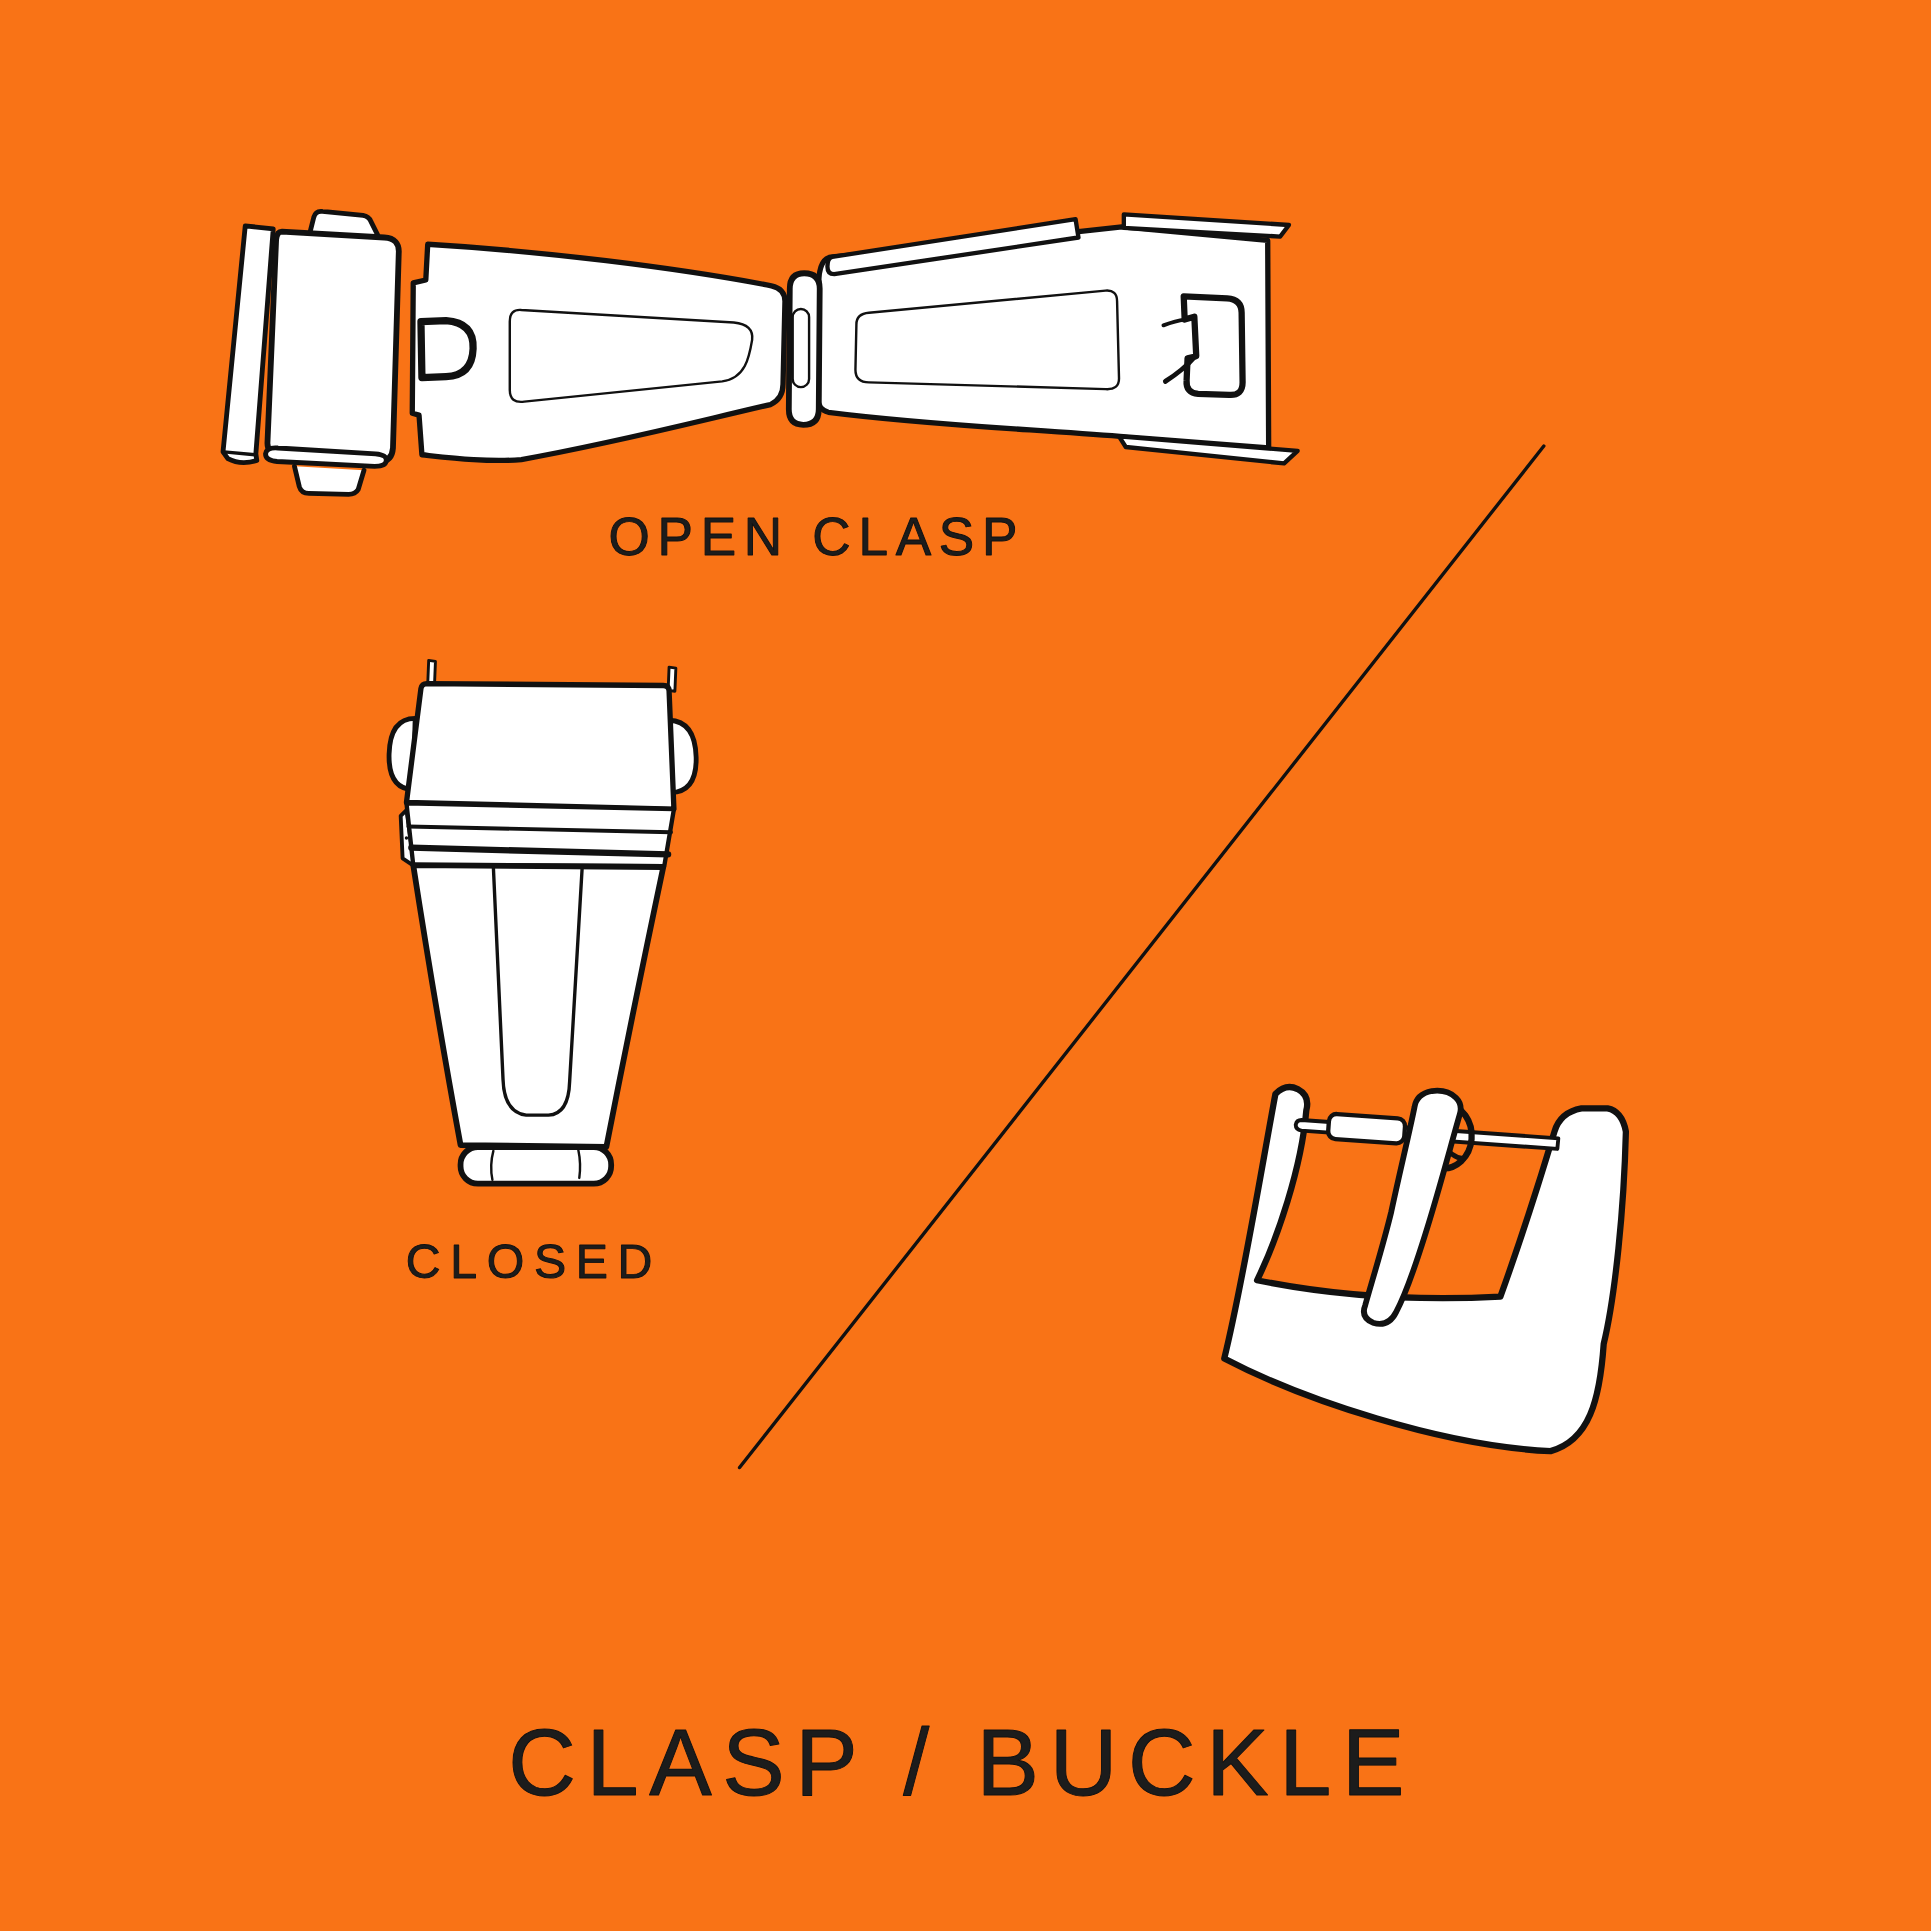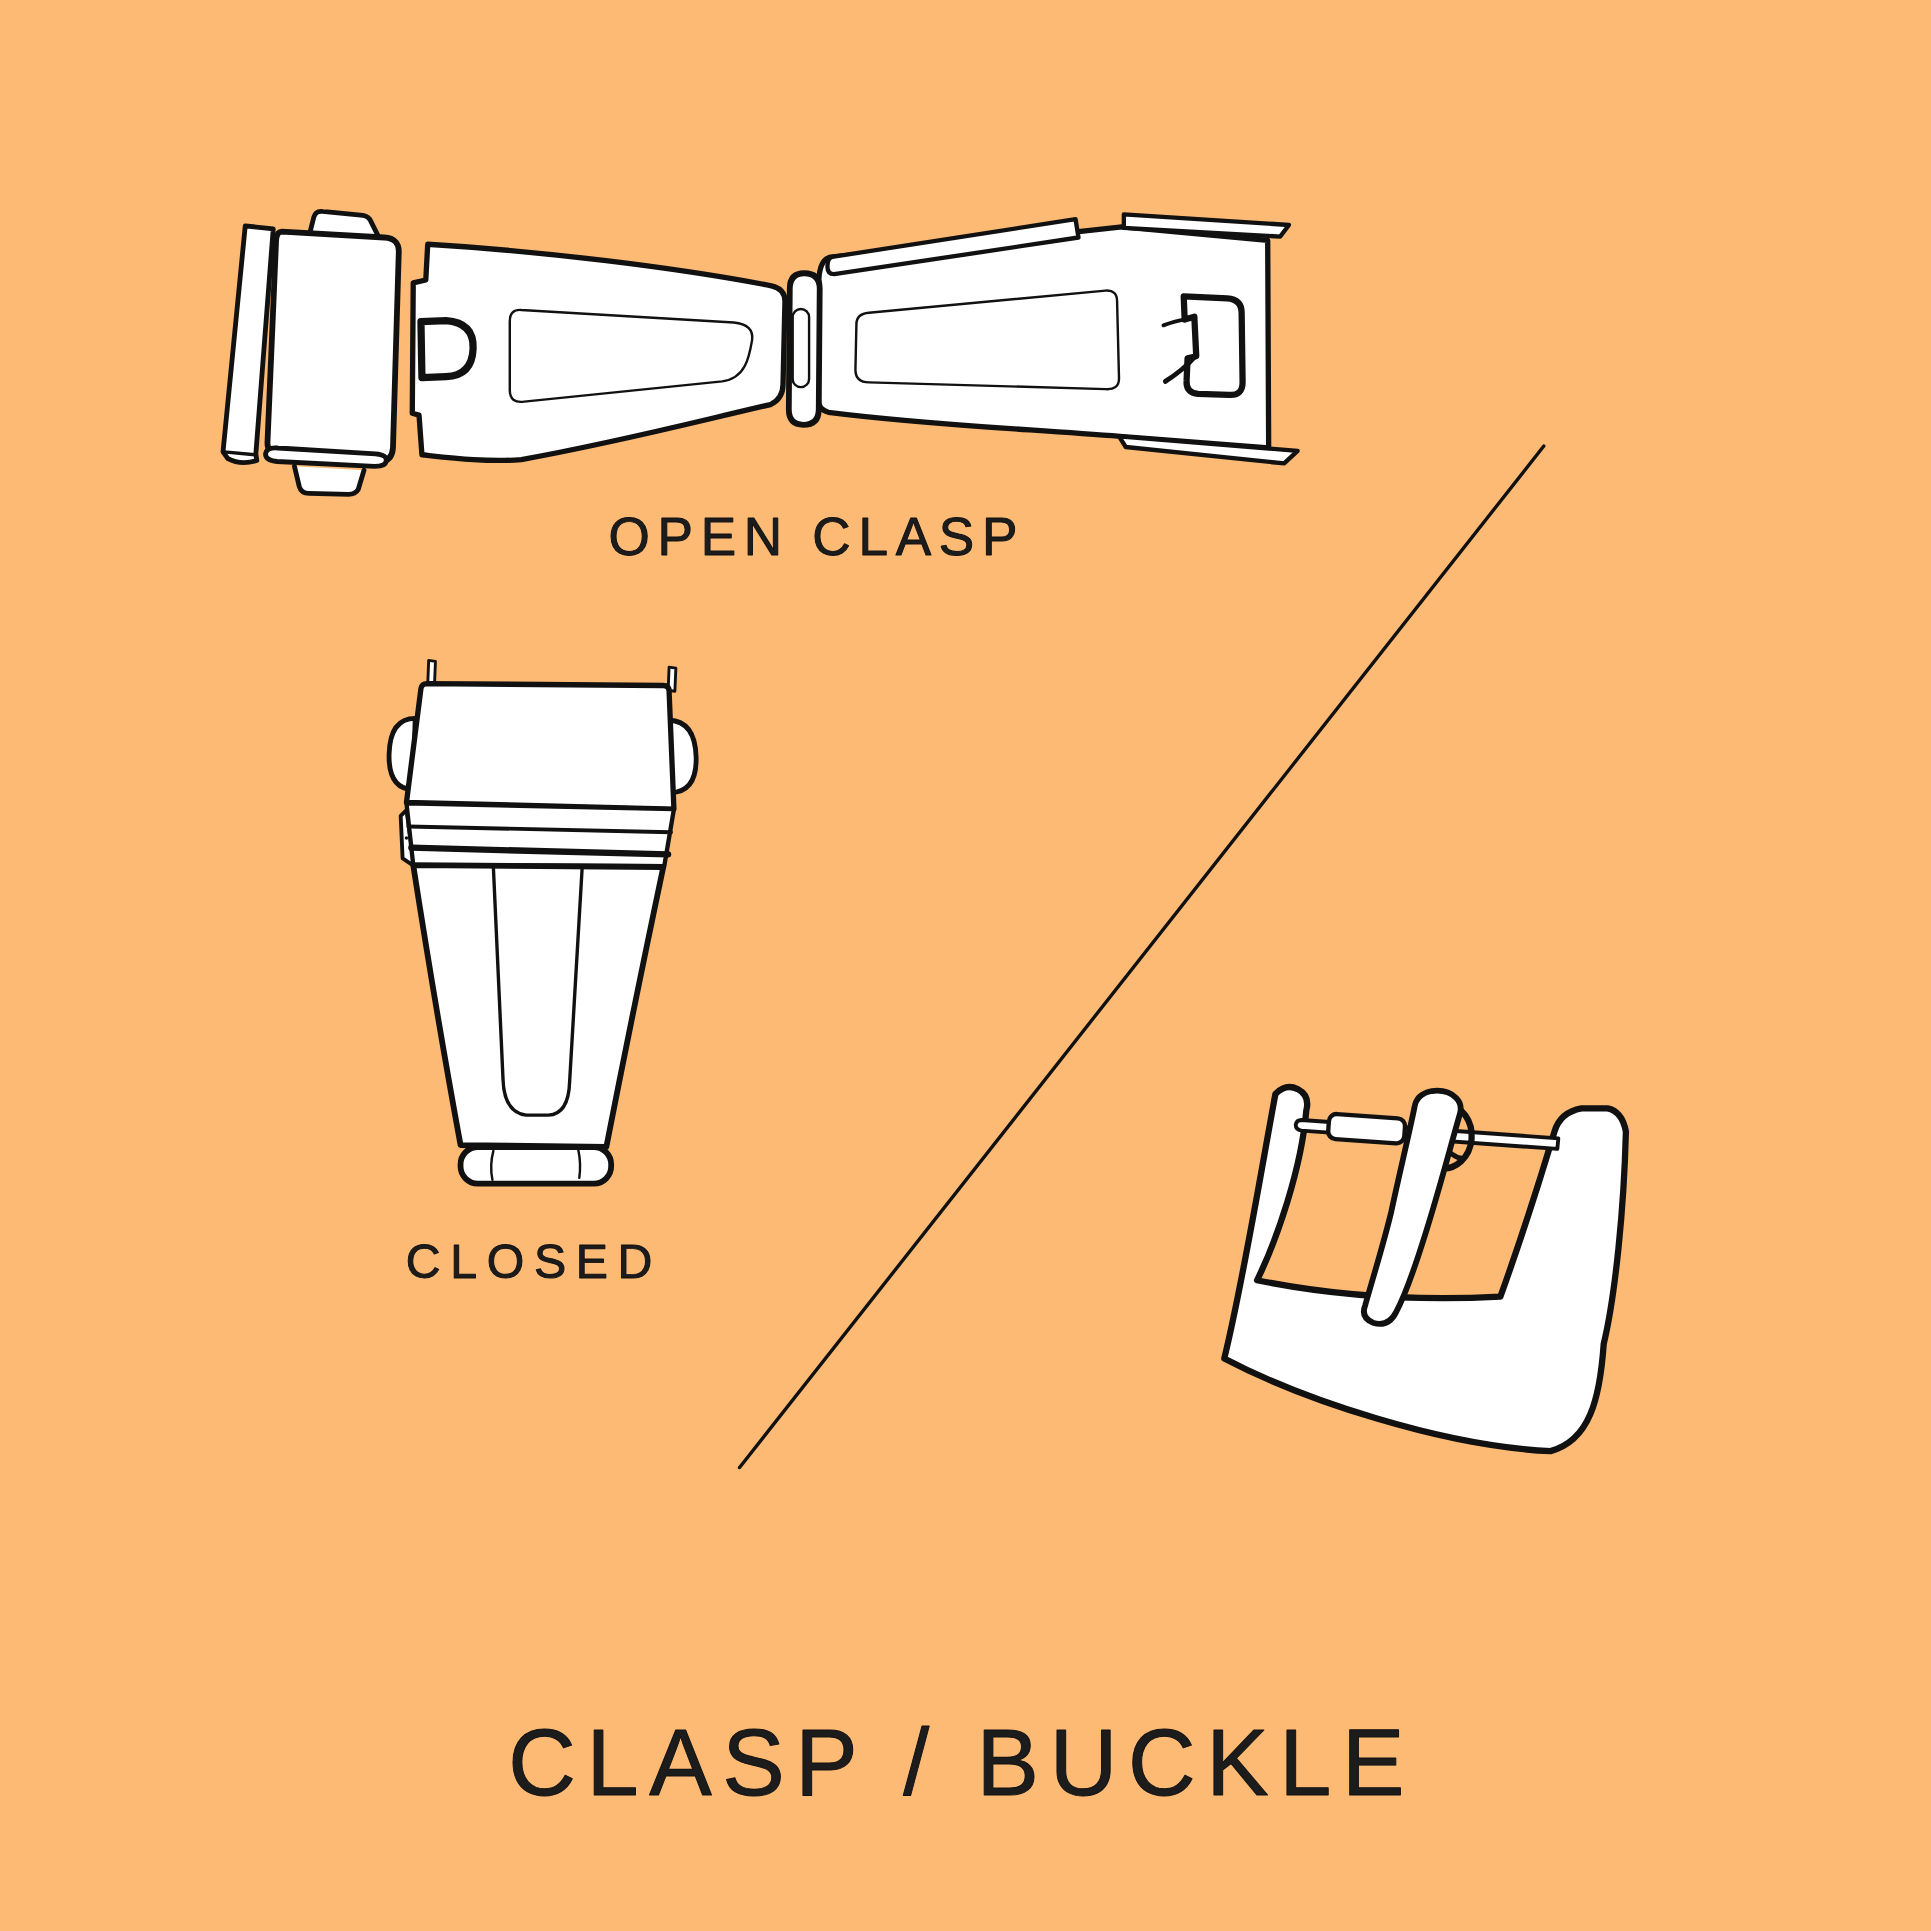--- a/index.html
+++ b/index.html
@@ -1,16 +1,16 @@
 <!DOCTYPE html>
 <html><head>
 <meta charset="utf-8">
 <style>
   html,body{margin:0;padding:0;background:#fff;}
-  .page{width:1931px;height:1931px;position:relative;background:#fdba74;overflow:hidden;}
+  .page{width:1931px;height:1931px;position:relative;background:#f97316;overflow:hidden;}
   svg{position:absolute;left:0;top:0;}
   .lbl{font-family:"Liberation Sans",sans-serif;fill:#1c1c1c;}
 </style>
 </head>
 <body>
 <div class="page">
 <svg width="1931" height="1931" viewBox="0 0 2000 2000" fill="none" stroke="#111" stroke-linecap="round" stroke-linejoin="round">
 
 <g id="openclasp">
 

